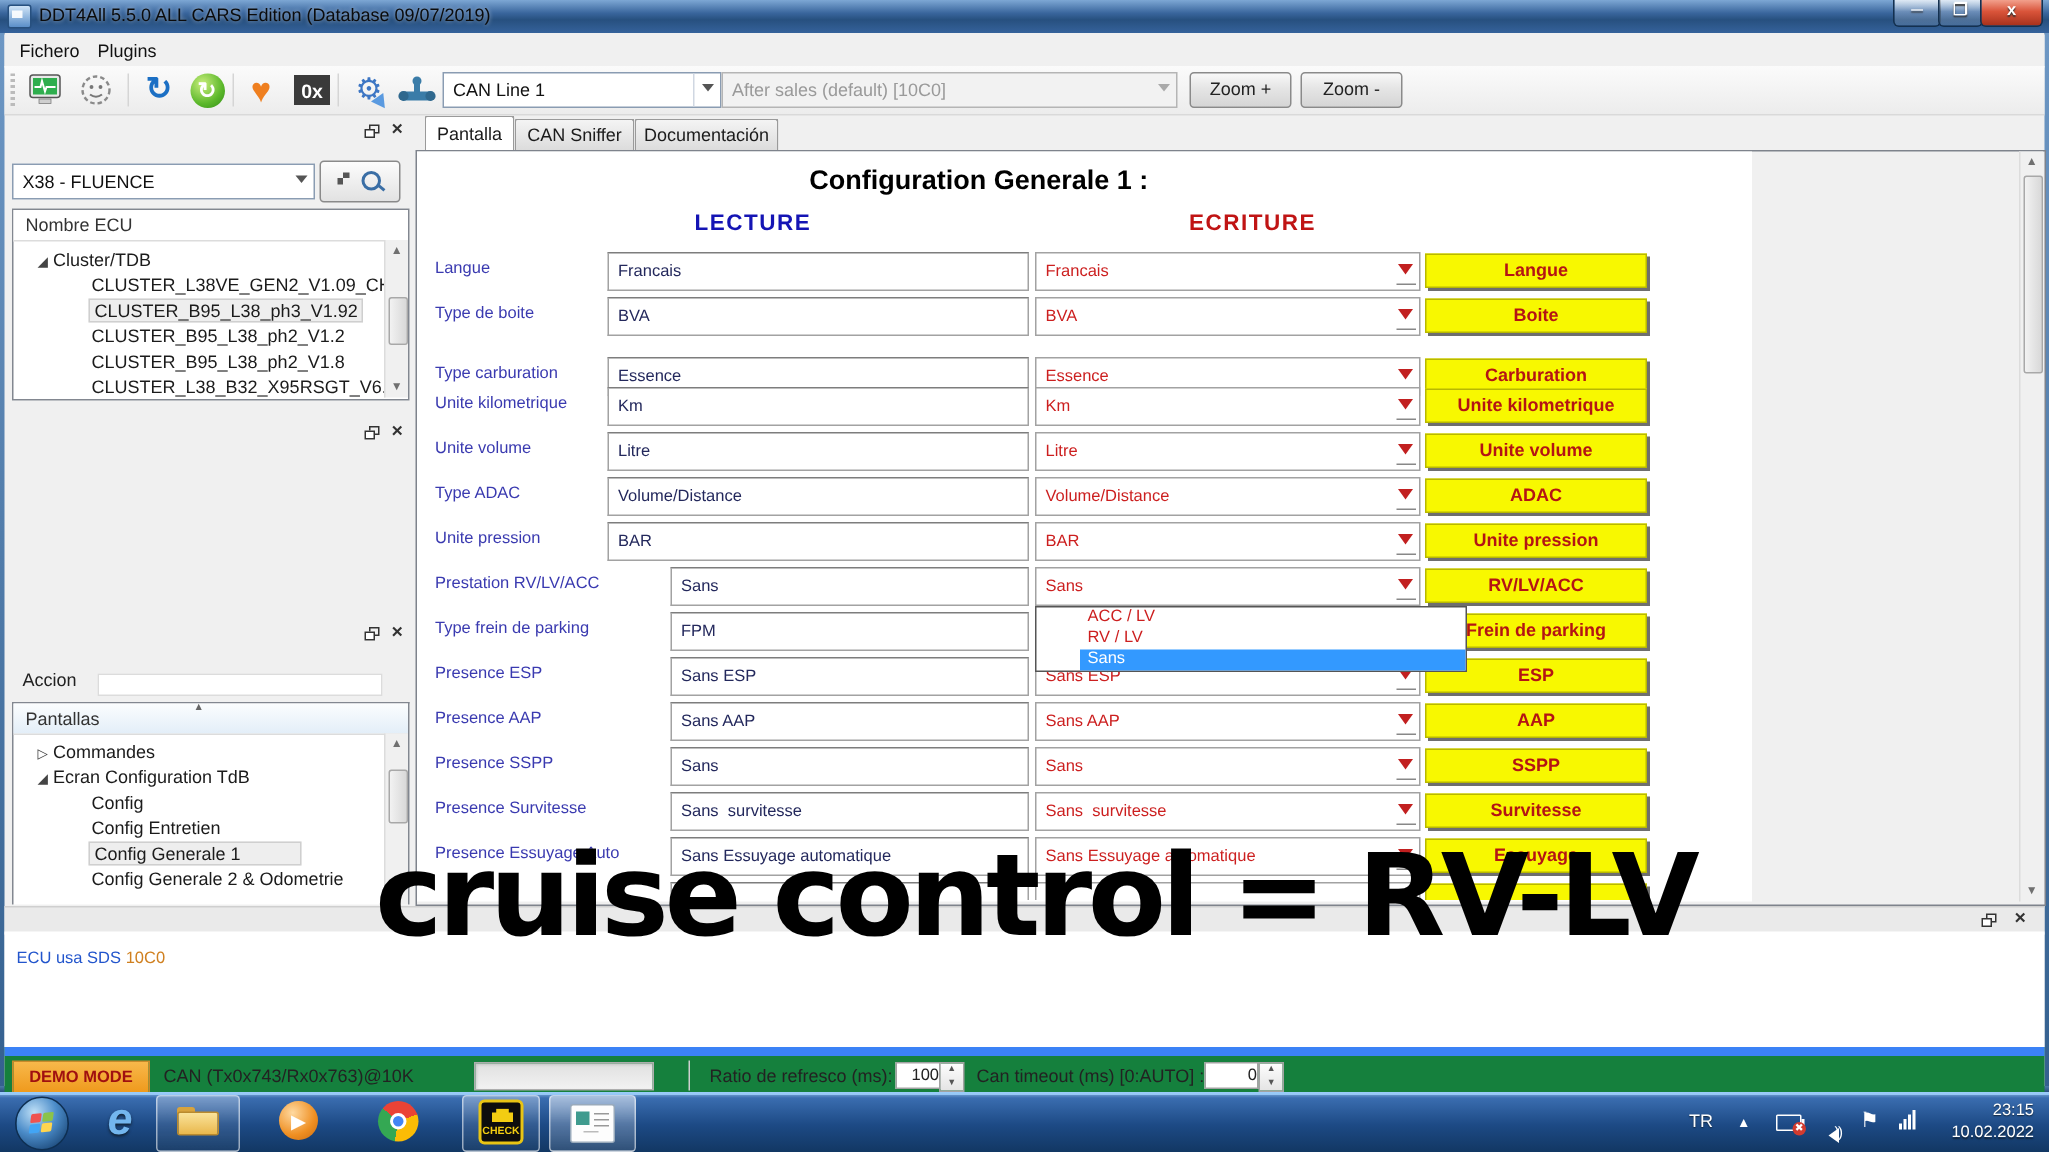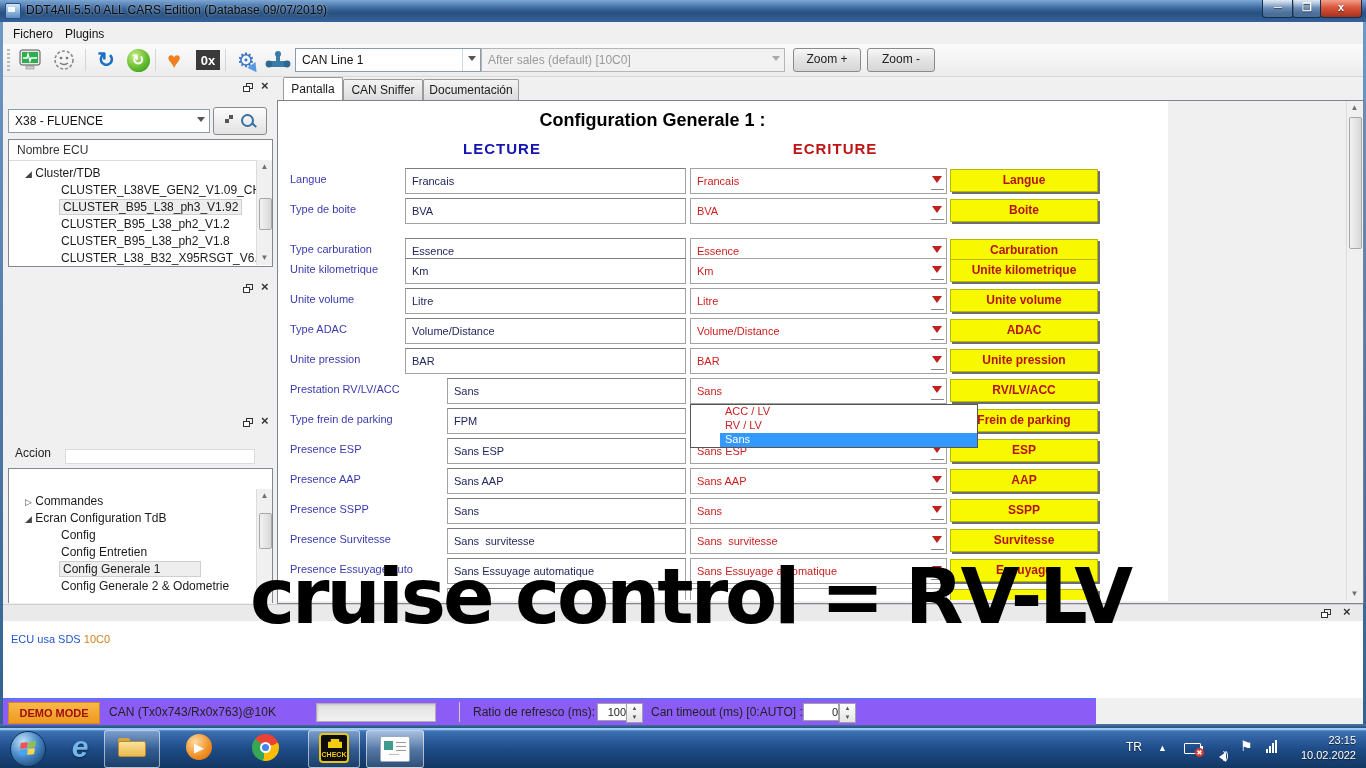--- a/index.html
+++ b/index.html
@@ -104,21 +104,21 @@
   .popup{left:690px;top:404px;width:257px;height:42px;background:#fff;border:1px solid #555;z-index:50;padding-left:29px;}
   .popup-item{height:13px;font-size:11px;color:#cc1f1f;padding:0 0 1px 5px;white-space:pre;}
   .popup-item.sel{background:#3399ff;color:#fff;}
 
   
   .log-hdr{left:3px;top:604px;width:1360px;height:17px;background:#eaeaea;border-top:1px solid #cfcfcf;border-bottom:1px solid #d8d8d8;}
   .log-area{left:3px;top:621px;width:1360px;height:77px;background:#fff;}
   .log-line{left:8px;top:12px;font-size:11px;}
   .log-ecu{color:#2255cc;}
   .log-id{color:#d08020;}
-  .statusbar{left:3px;top:698px;width:1093px;height:26px;background:#8b5cf6;border-top:1px solid #3b82f6;}
+  .statusbar{left:3px;top:698px;width:1360px;height:26px;background:#15803d;border-top:6px solid #3b82f6;}
   .demo{left:5px;top:3px;width:90px;height:20px;background:linear-gradient(#f8b84a,#ef9a1d);
     border:1px solid #c98a2a;color:#a01010;font-weight:bold;font-size:11px;text-align:center;line-height:20px;}
   .st-text{font-size:12px;color:#222;top:6px;}
   .pbar{left:313px;top:4px;width:118px;height:17px;border:1px solid #aeaeae;
     background:linear-gradient(#e0e0e0,#f2f2f2);box-shadow:inset 1px 1px 2px rgba(0,0,0,.12);}
   .st-sep{top:3px;width:1px;height:20px;background:#cfcfcf;}
   .spin{top:4px;height:16px;background:#fff;border:1px solid #a2a2a2;font-size:11px;text-align:right;line-height:16px;}
   .spin-arrows{top:4px;width:15px;height:18px;border:1px solid #a2a2a2;background:linear-gradient(#fdfdfd,#e4e4e4);
     font-size:6px;color:#555;text-align:center;line-height:9px;}
 
@@ -295,20 +295,24 @@
 </div>
 
 <div class="abs" style="left:3px;top:413px;width:273px;height:189px;">
   <div class="dockbar">
     <span class="dock-float" style="left:240px;top:5px;"></span>
     <span class="dock-x" style="left:258px;top:3px;">×</span>
   </div>
   <div class="abs" style="left:12px;top:33px;font-size:12px;color:#222;">Accion</div>
   <div class="abs" style="left:62px;top:36px;width:188px;height:13px;background:#fff;border:1px solid #dcdcdc;"></div>
   <div class="abs listframe" style="left:5px;top:55px;width:263px;height:134px;border-bottom:none;">
+    <div class="tree-hdr" style="background:linear-gradient(#fbfdfe,#e3eef8);justify-content:flex-start;position:relative;">
+      <span>Pantallas</span>
+      <span style="position:absolute;left:120px;top:-1px;font-size:7px;color:#666;">▲</span>
+    </div>
     <div class="tree-item" style="left:16px;top:25px;">
       <span class="tw">▷</span>
       <span>Commandes</span>
     </div>
     <div class="tree-item" style="left:16px;top:42px;">
       <span class="tw">◢</span>
       <span>Ecran Configuration TdB</span>
     </div>
     <div class="tree-item" style="left:52px;top:59px;">Config</div>
     <div class="tree-item" style="left:52px;top:76px;">Config Entretien</div>

